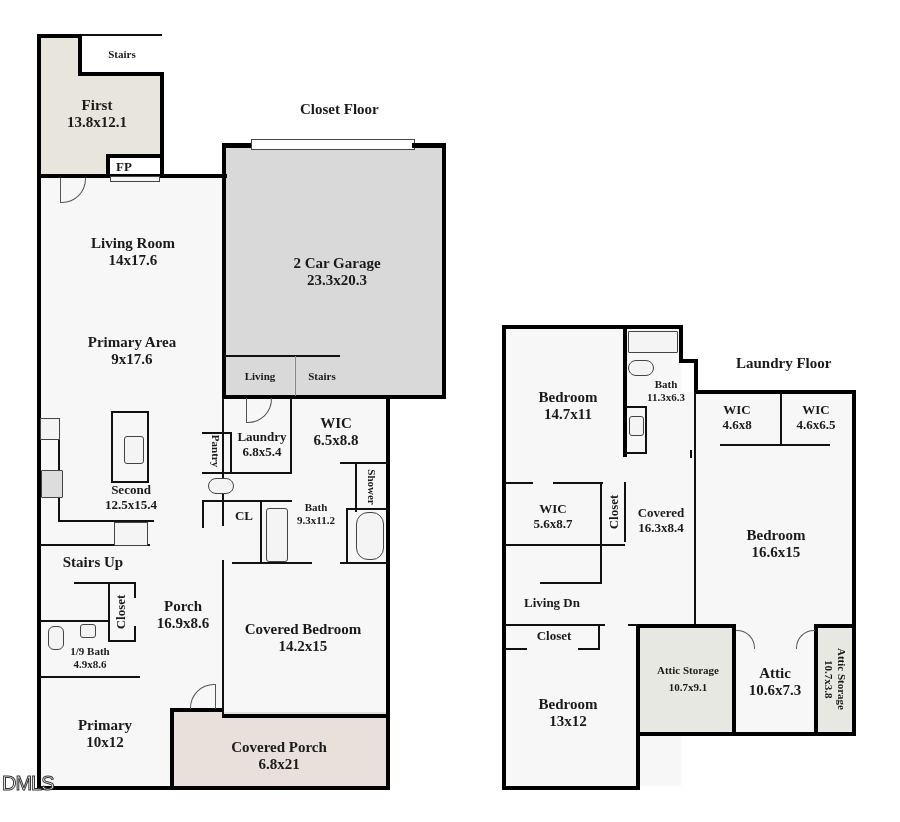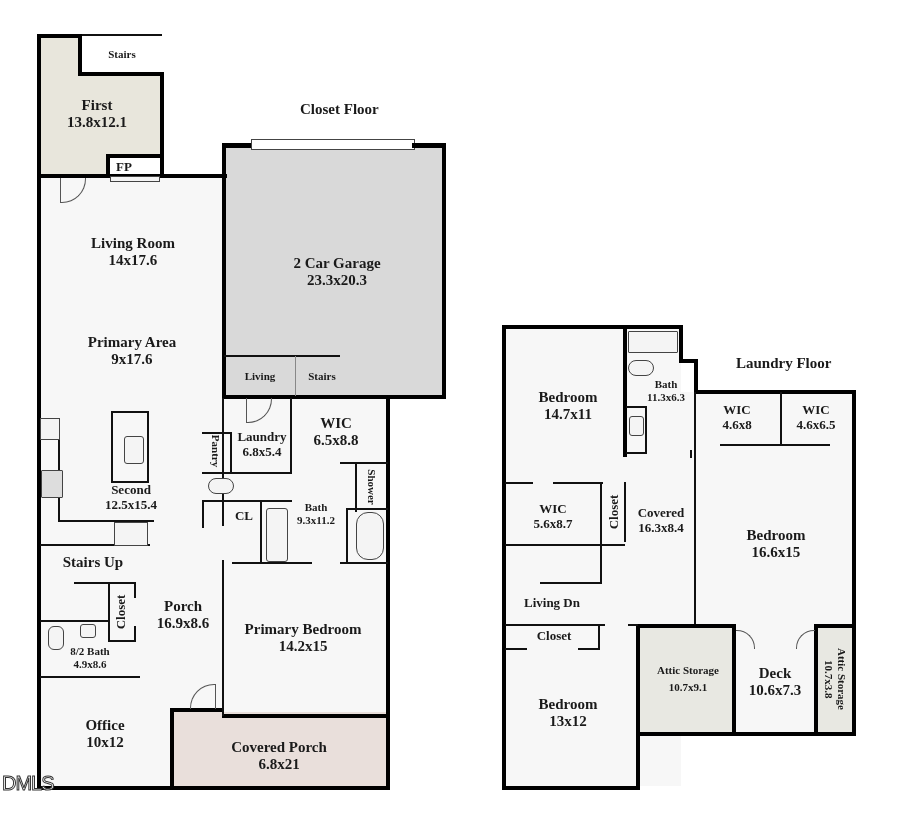--- a/index.html
+++ b/index.html
@@ -140,29 +140,29 @@
     <div>Bath</div>
     <div>9.3x11.2</div>
   </div>
   <div class="lbl l16" style="left:93px;top:563px;">Stairs Up</div>
   <div class="lbl l13 vert" style="left:121px;top:612px;transform:translate(-50%,-50%) rotate(180deg);">Closet</div>
   <div class="lbl l16" style="left:183px;top:615px;">
     <div>Porch</div>
     <div>16.9x8.6</div>
   </div>
   <div class="lbl l11" style="left:90px;top:658px;">
-    <div>8/2 Bath</div>
+    <div>1/9 Bath</div>
     <div>4.9x8.6</div>
   </div>
   <div class="lbl l16" style="left:303px;top:638px;">
-    <div>Primary Bedroom</div>
+    <div>Covered Bedroom</div>
     <div>14.2x15</div>
   </div>
   <div class="lbl l16" style="left:105px;top:734px;">
-    <div>Office</div>
+    <div>Primary</div>
     <div>10x12</div>
   </div>
   <div class="lbl l16" style="left:279px;top:756px;">
     <div>Covered Porch</div>
     <div>6.8x21</div>
   </div>
 </div>
 
 <div>
   <div class="fill" style="left:505px;top:327px;width:176px;height:459px;background:#f7f7f7;"></div>
@@ -245,21 +245,21 @@
     <div>Bedroom</div>
     <div>16.6x15</div>
   </div>
   <div class="lbl l13" style="left:552px;top:603px;">Living Dn</div>
   <div class="lbl l13" style="left:554px;top:636px;">Closet</div>
   <div class="lbl l11" style="left:688px;top:679px;">
     <div style="margin-bottom:4px;">Attic Storage</div>
     <div>10.7x9.1</div>
   </div>
   <div class="lbl l16" style="left:775px;top:682px;">
-    <div>Deck</div>
+    <div>Attic</div>
     <div>10.6x7.3</div>
   </div>
   <div class="lbl l11 vert" style="left:835px;top:679px;">
     <div>Attic Storage</div>
     <div>10.7x3.8</div>
   </div>
   <div class="lbl l16" style="left:568px;top:713px;">
     <div>Bedroom</div>
     <div>13x12</div>
   </div>

